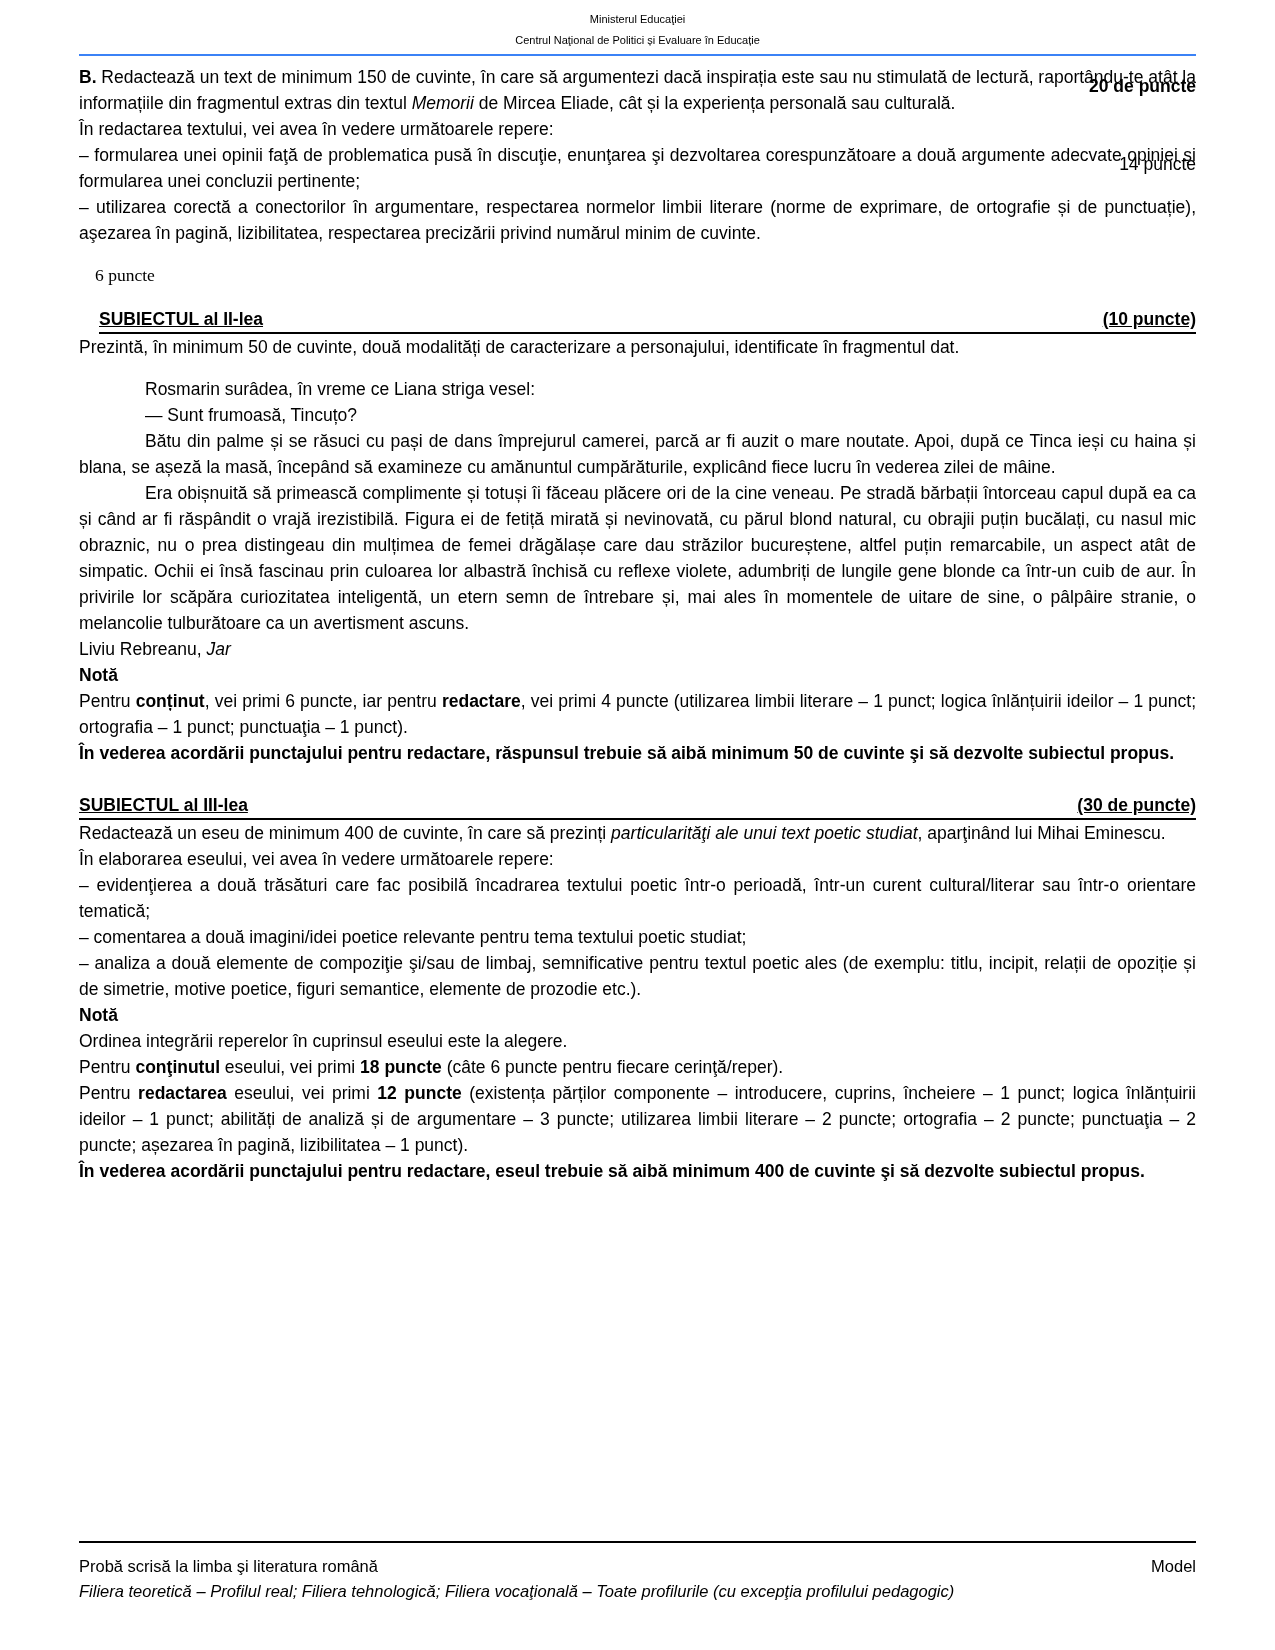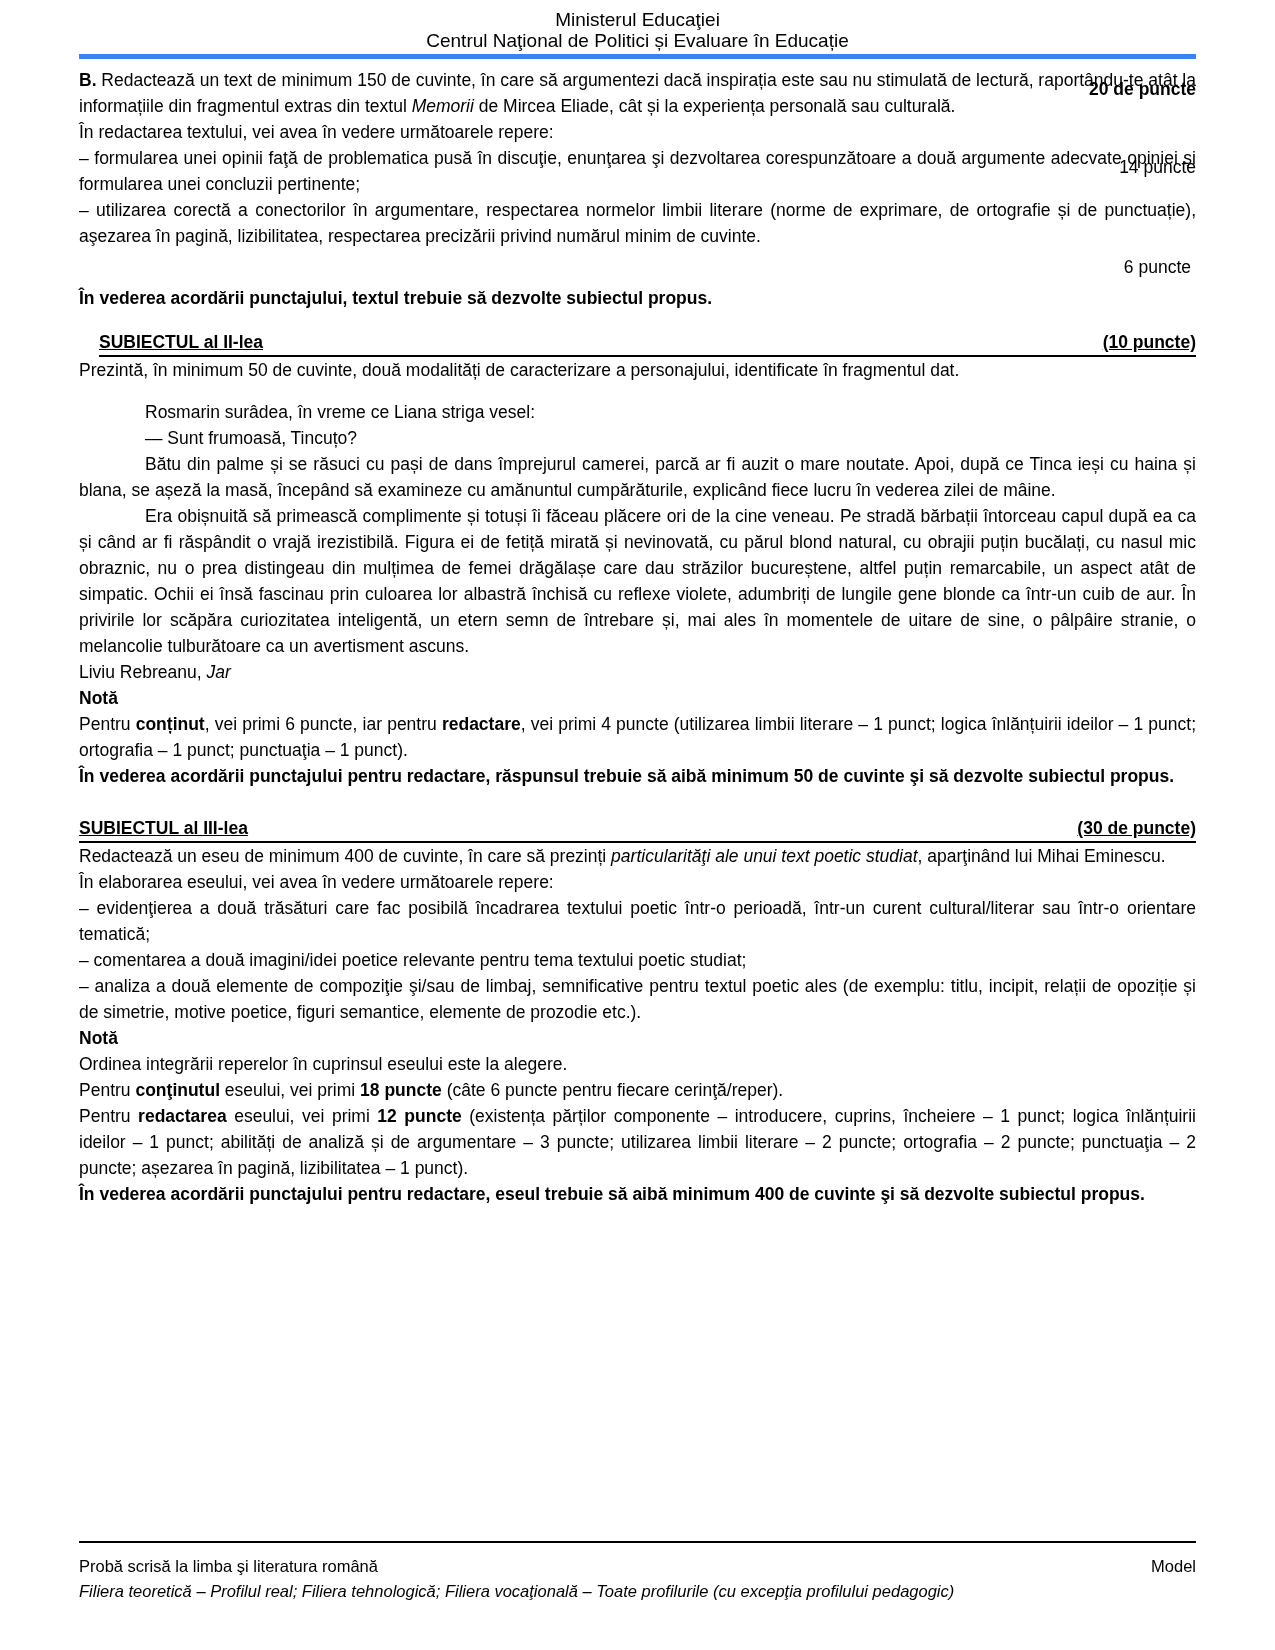--- a/index.html
+++ b/index.html
@@ -11,33 +11,33 @@
     font-family: "Liberation Sans", "DejaVu Sans", sans-serif;
     font-size: 17.5px;
     line-height: 26px;
     position: relative;
     overflow: hidden;
   }
   .content { position: absolute; left: 79px; top: 0; width: 1117px; }
 
   .doc-header {
     text-align: center;
-    font-size: 19px;
+    font-size: 11px;
     line-height: 21px;
     padding-top: 9px;
     padding-bottom: 3px;
-    border-bottom: 5px solid #3b82f6;
+    border-bottom: 2px solid #3b82f6;
   }
 
   p.para { margin: 0; text-align: justify; }
   .rel { position: relative; }
   .pts-abs { position: absolute; right: 0; bottom: 17px; white-space: nowrap; margin-top: 12px; }
   .bold { font-weight: bold; }
   .italic { font-style: italic; }
-  .right-line { text-align: right; margin: 5px; }
+  .right-line { margin: 16px; font-family: Liberation Serif, serif; }
 
   .mt8  { margin-top: 8px; }
   .mt12 { margin-top: 12px; }
   .mt14 { margin-top: 14px; }
   .mt18 { margin-top: 18px; margin-left: 20px; }
   .mt26 { margin-top: 26px; }
   .mt28 { margin-top: 28px; }
 
   .subj-head {
     display: flex;
@@ -84,21 +84,20 @@
   <p class="para mt8">În redactarea textului, vei avea în vedere următoarele repere:</p>
 
   <div class="rel">
     <p class="para">– formularea unei opinii faţă de problematica pusă în discuţie, enunţarea şi dezvoltarea corespunzătoare a două argumente adecvate opiniei și formularea unei concluzii pertinente;</p>
     <span class="pts-abs">14 puncte</span>
   </div>
 
   <p class="para">– utilizarea corectă a conectorilor în argumentare, respectarea normelor limbii literare (norme de exprimare, de ortografie și de punctuație), aşezarea în pagină, lizibilitatea, respectarea precizării privind numărul minim de cuvinte.</p>
   <p class="right-line">6 puncte</p>
 
-  <p class="para bold mt8">În vederea acordării punctajului, textul trebuie să dezvolte subiectul propus.</p>
 
   <div class="subj-head mt18">
     <span>SUBIECTUL al II-lea</span>
     <span>(10 puncte)</span>
   </div>
   <p class="para">Prezintă, în minimum 50 de cuvinte, două modalități de caracterizare a personajului, identificate în fragmentul dat.</p>
 
   <div class="quote-block">
     <p>Rosmarin surâdea, în vreme ce Liana striga vesel:</p>
     <p>— Sunt frumoasă, Tincuțo?</p>

